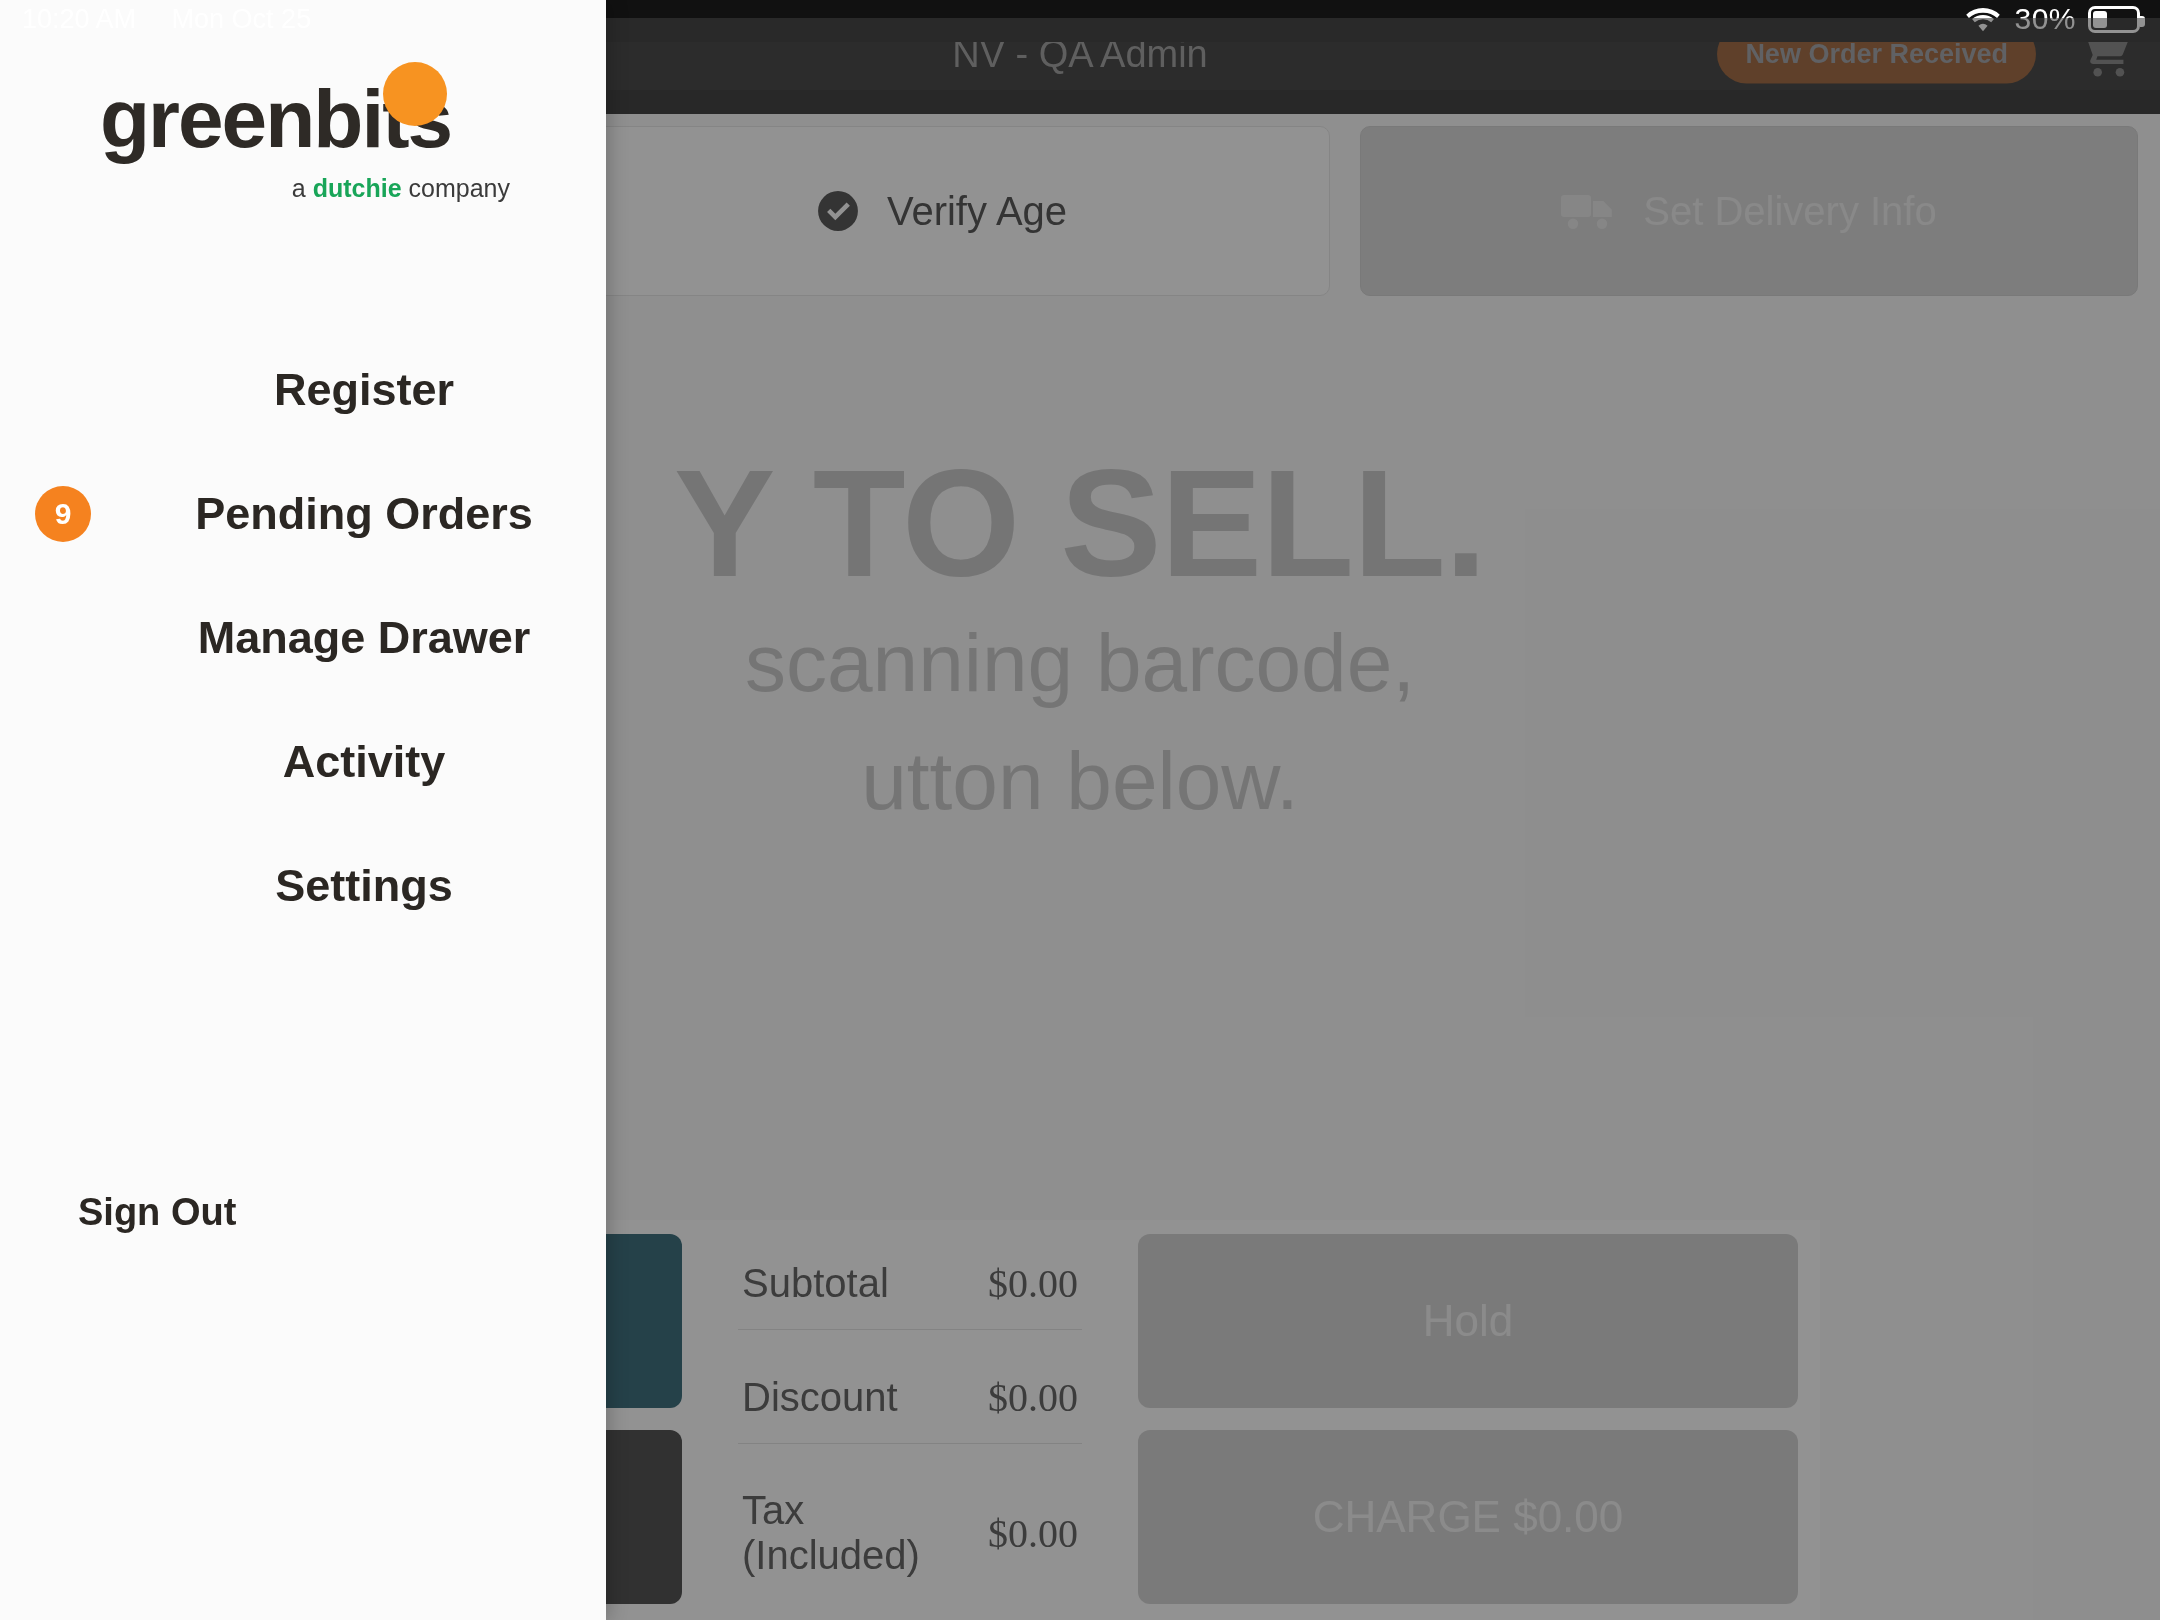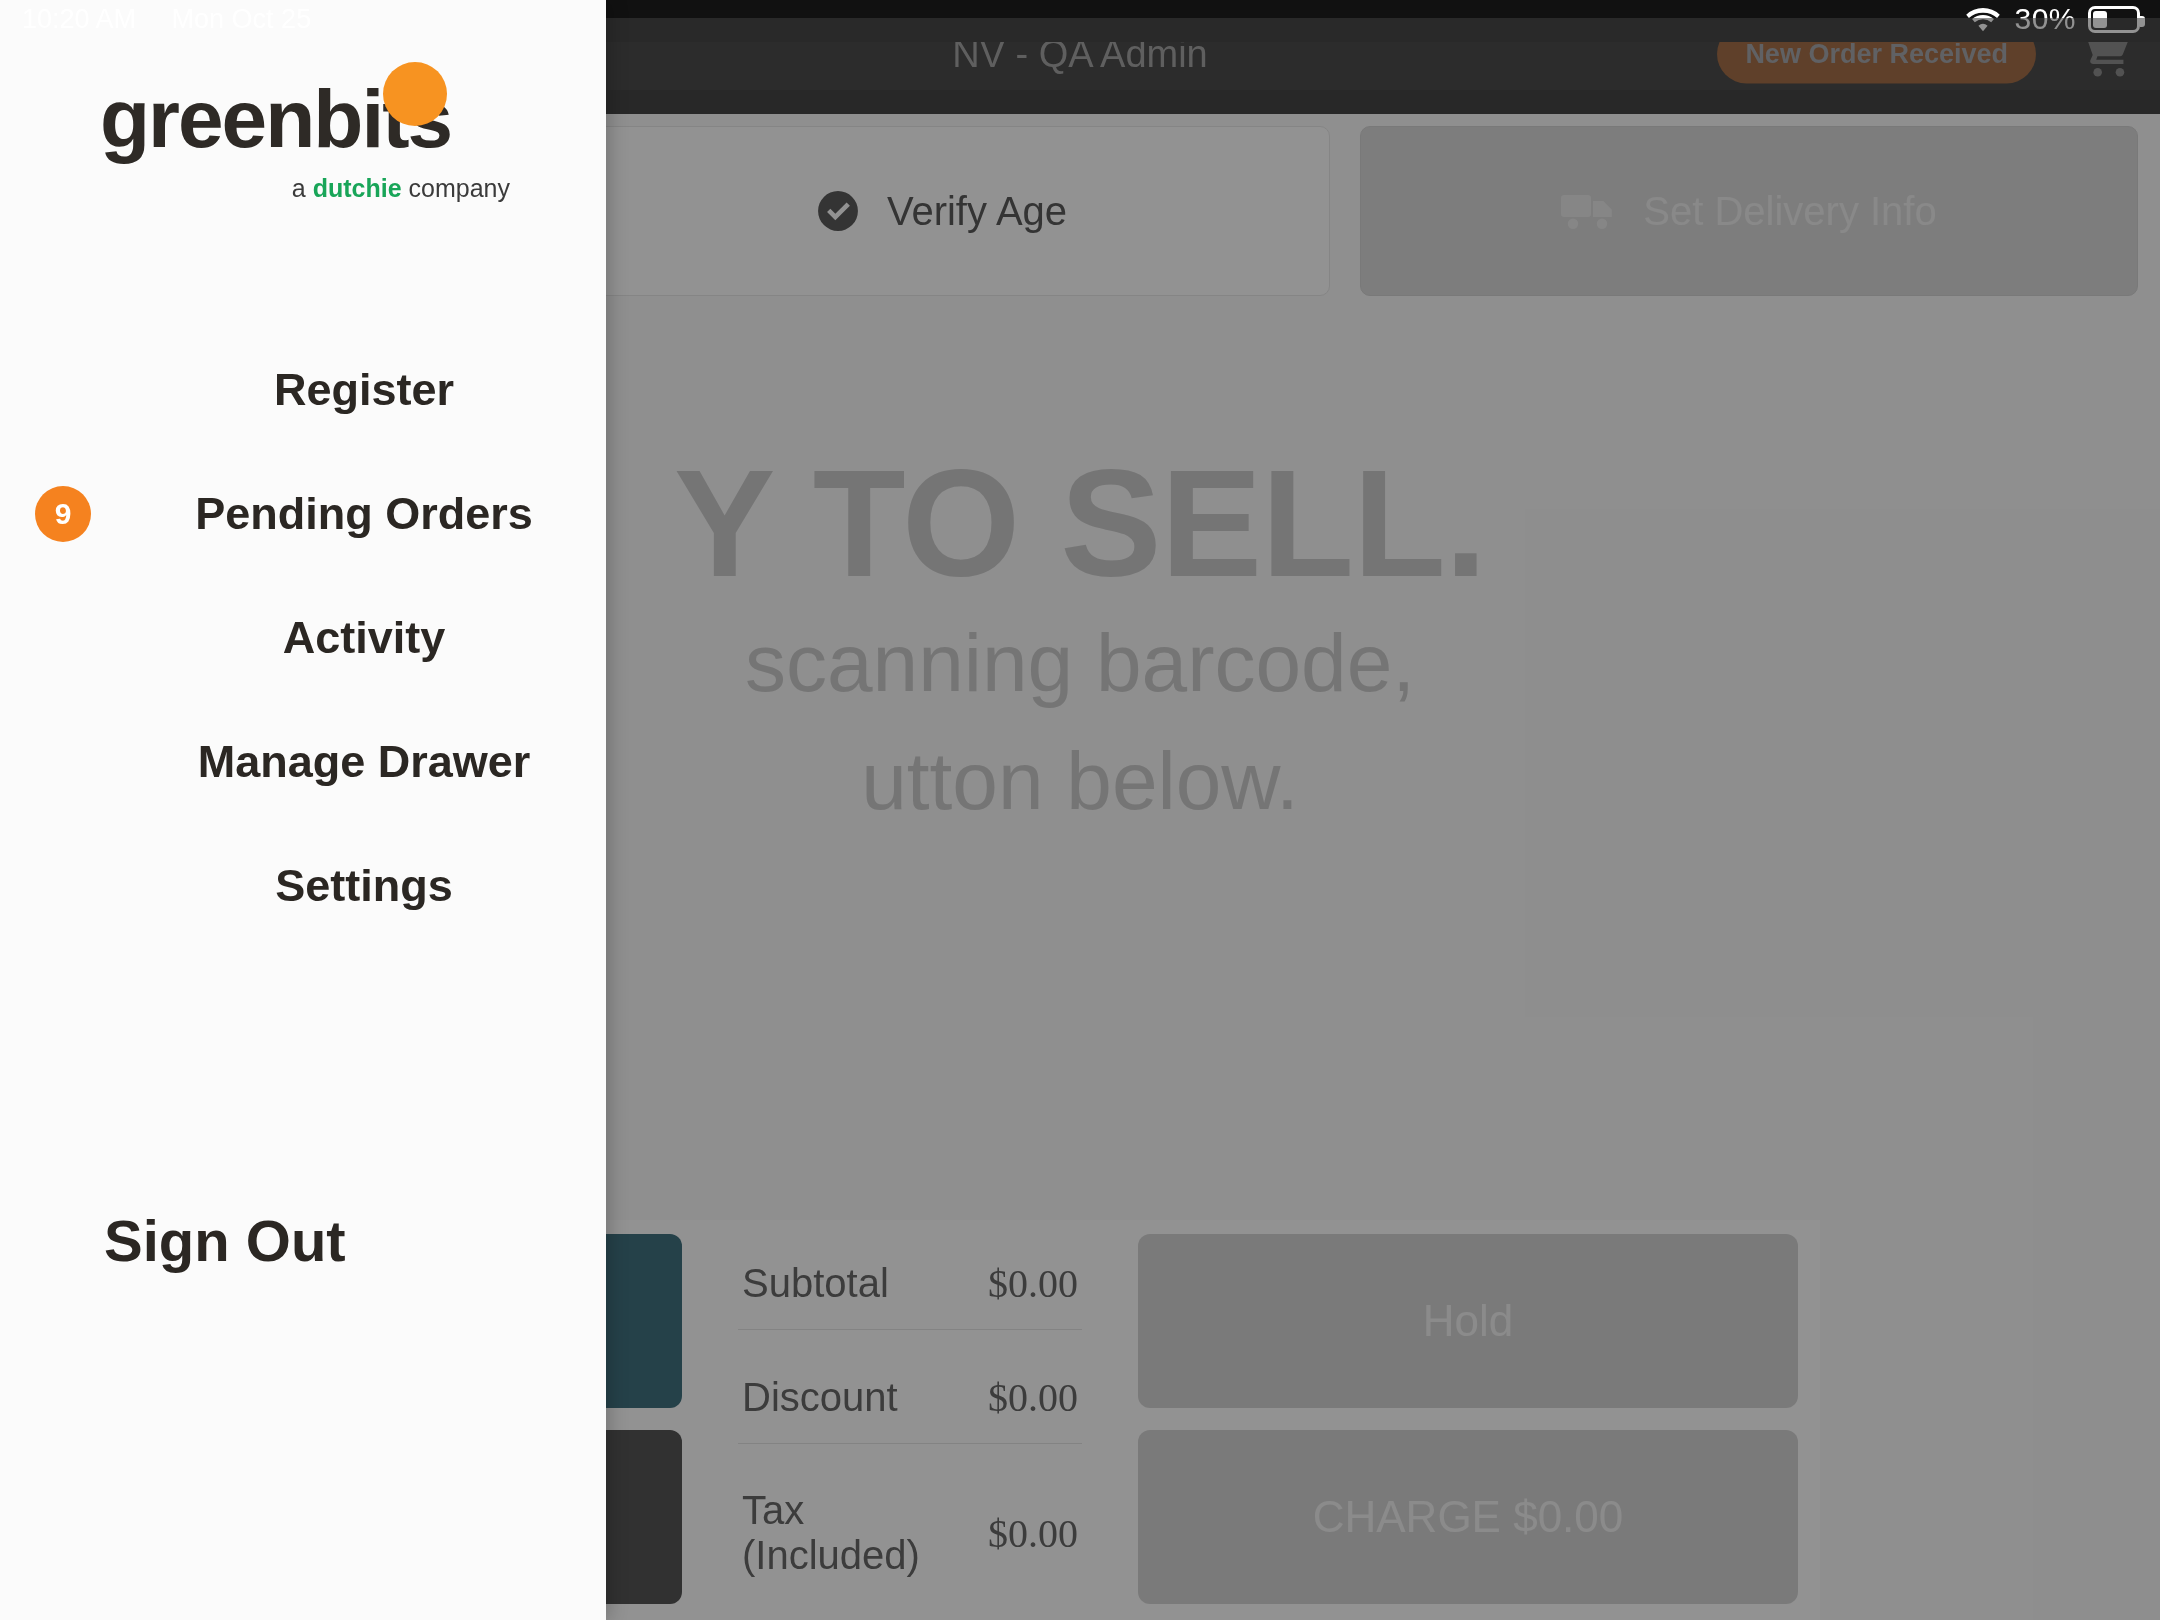--- a/index.html
+++ b/index.html
@@ -80,22 +80,22 @@
   .logo-sub .a { color:#3b3b3b; }
 
   #menu { margin-top:120px; flex:1; }
   .menu-item { position:relative; height:124px; display:flex; align-items:center; padding-left:122px;
                font-size:45px; font-weight:700; color:#2b2723;justify-content:center; }
   .menu-item.with-badge { padding-left:122px; }
   .badge { position:absolute; left:35px; top:50%; transform:translateY(-50%); width:56px; height:56px;
            border-radius:50%; background:#f5821f; color:#ffffff; font-size:30px; font-weight:700;
            display:flex; align-items:center; justify-content:center; }
   .menu-gap { height:202px; }
-  #signout { height:124px; display:flex; align-items:flex-end; padding-left:104px;
-             font-size:58px; font-weight:700; color:#2b2723; margin-bottom:90px; }
+  #signout { height:124px; display:flex; align-items:center; padding-left:78px;
+             font-size:38px; font-weight:700; color:#2b2723; margin-bottom:90px; }
 
   
   #statusbar-overlay-text { position:absolute; left:22px; top:4px; font-size:27px; color:#ffffff; z-index:9; }
   #statusbar-overlay-text .sb-date { margin-left:28px; }
 </style>
 </head>
 <body>
 
 <div id="screen">
 
@@ -196,25 +196,25 @@
       <div class="menu-item">
         <span>Register</span>
       </div>
 
       <div class="menu-item with-badge">
         <span class="badge">9</span>
         <span>Pending Orders</span>
       </div>
 
       <div class="menu-item">
+        <span>Manage Drawer</span>
+      </div>
+
+      <div class="menu-item">
         <span>Activity</span>
-      </div>
-
-      <div class="menu-item">
-        <span>Manage Drawer</span>
       </div>
 
       <div class="menu-item">
         <span>Settings</span>
       </div>
 
       <div class="menu-gap"></div>
 
       <div id="signout">
         <span>Sign Out</span>

